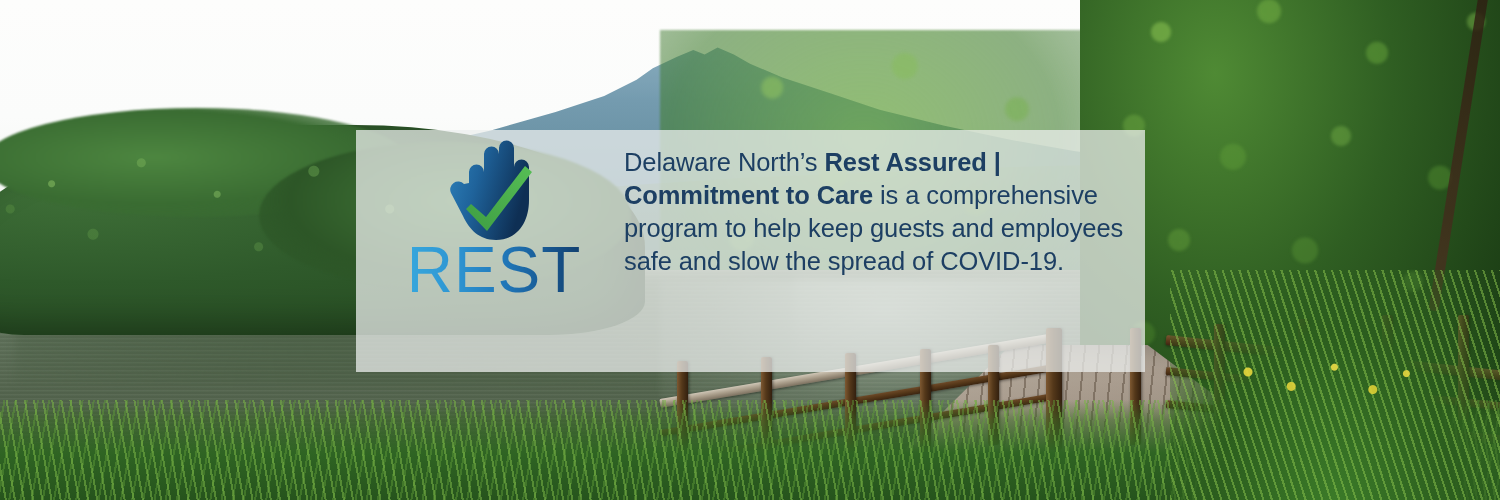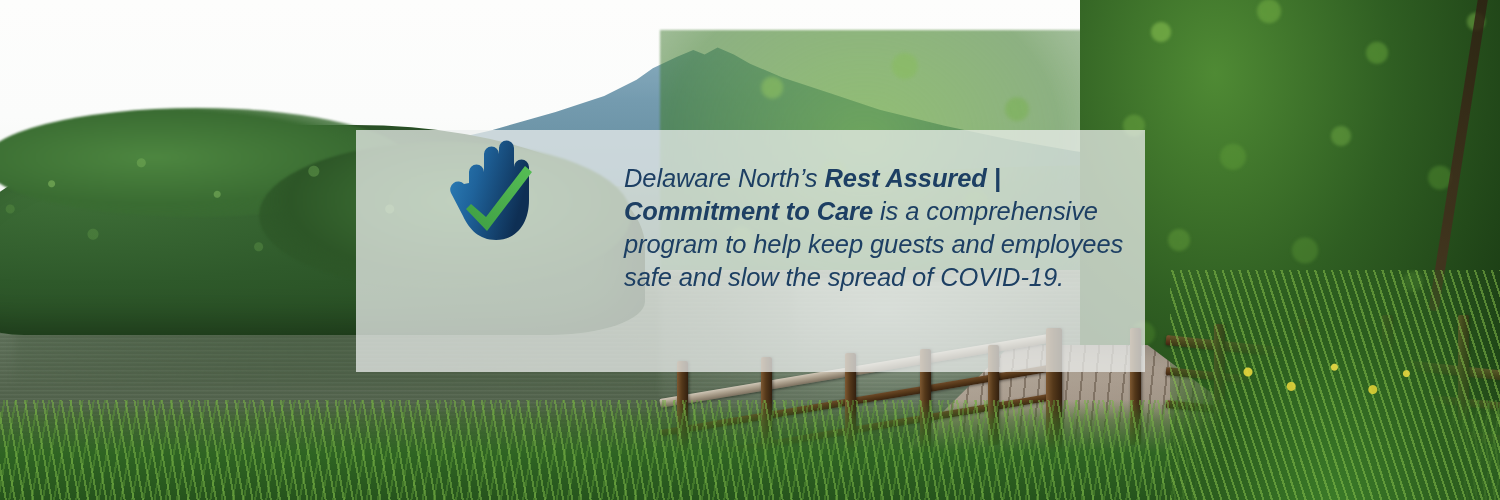--- a/index.html
+++ b/index.html
@@ -433,23 +433,22 @@
     font-weight: bold;
     letter-spacing: 4.1px;
     color: #46a949;
     margin-top: 6px;
     white-space: nowrap;
   }
 
   
   .copy-block {
     flex: 1 1 auto;
-    padding: 32px 14px 0 6px;
+    padding: 16px 14px 0 6px;
     box-sizing: border-box;
-    font-style: italic;
   }
   .copy-text {
     font-family: "Liberation Sans", sans-serif;
     font-size: 25.5px;
     line-height: 1.30;
     color: #1d3f63;
     margin: 0;
     letter-spacing: -0.1px;
   }
   .copy-text b {
@@ -533,20 +532,21 @@
         <path fill="url(#checkGrad)" d="
           M32,66
           L27,71
           L48,93
           L93,34
           L86,28
           L47,79
           Z"></path>
       </svg>
 
+      <div class="word-rest">REST</div>
     </div>
 
     <div class="copy-block">
       <p class="copy-text"><span>Delaware North’s </span><b>Rest Assured | Commitment to Care</b><span> is a comprehensive program to help keep guests and employees safe and slow the spread of COVID-19.</span></p>
     </div>
 
   </div>
 </div>
 
 </body></html>

